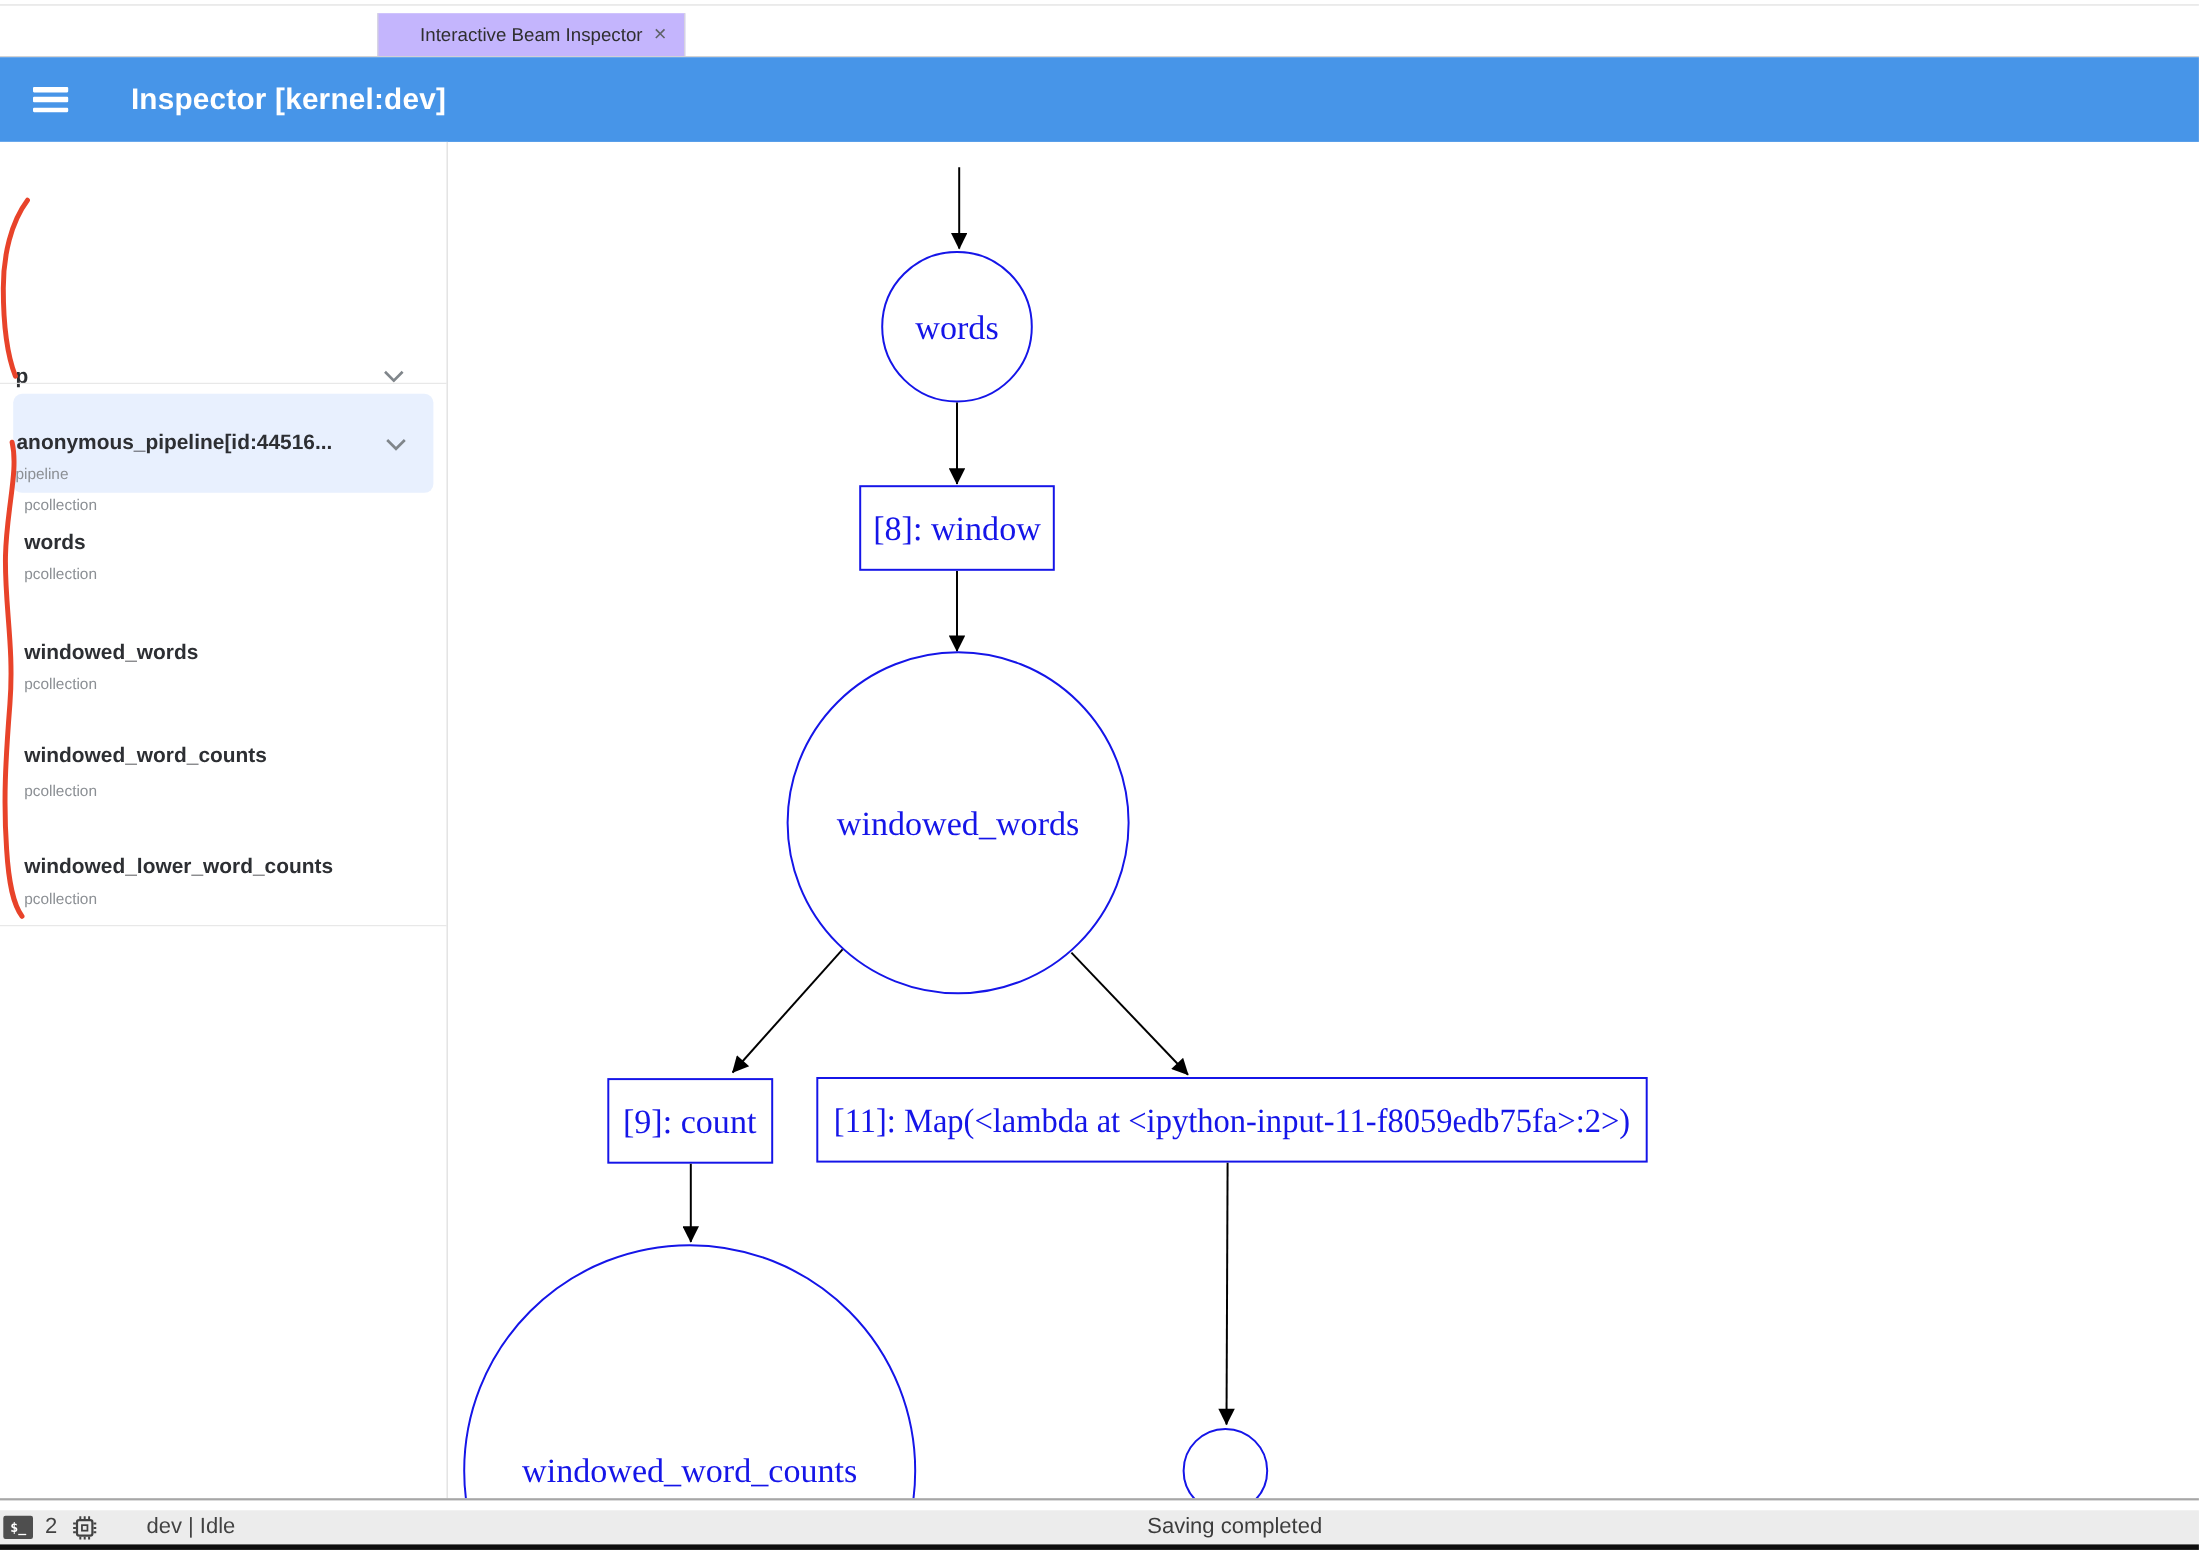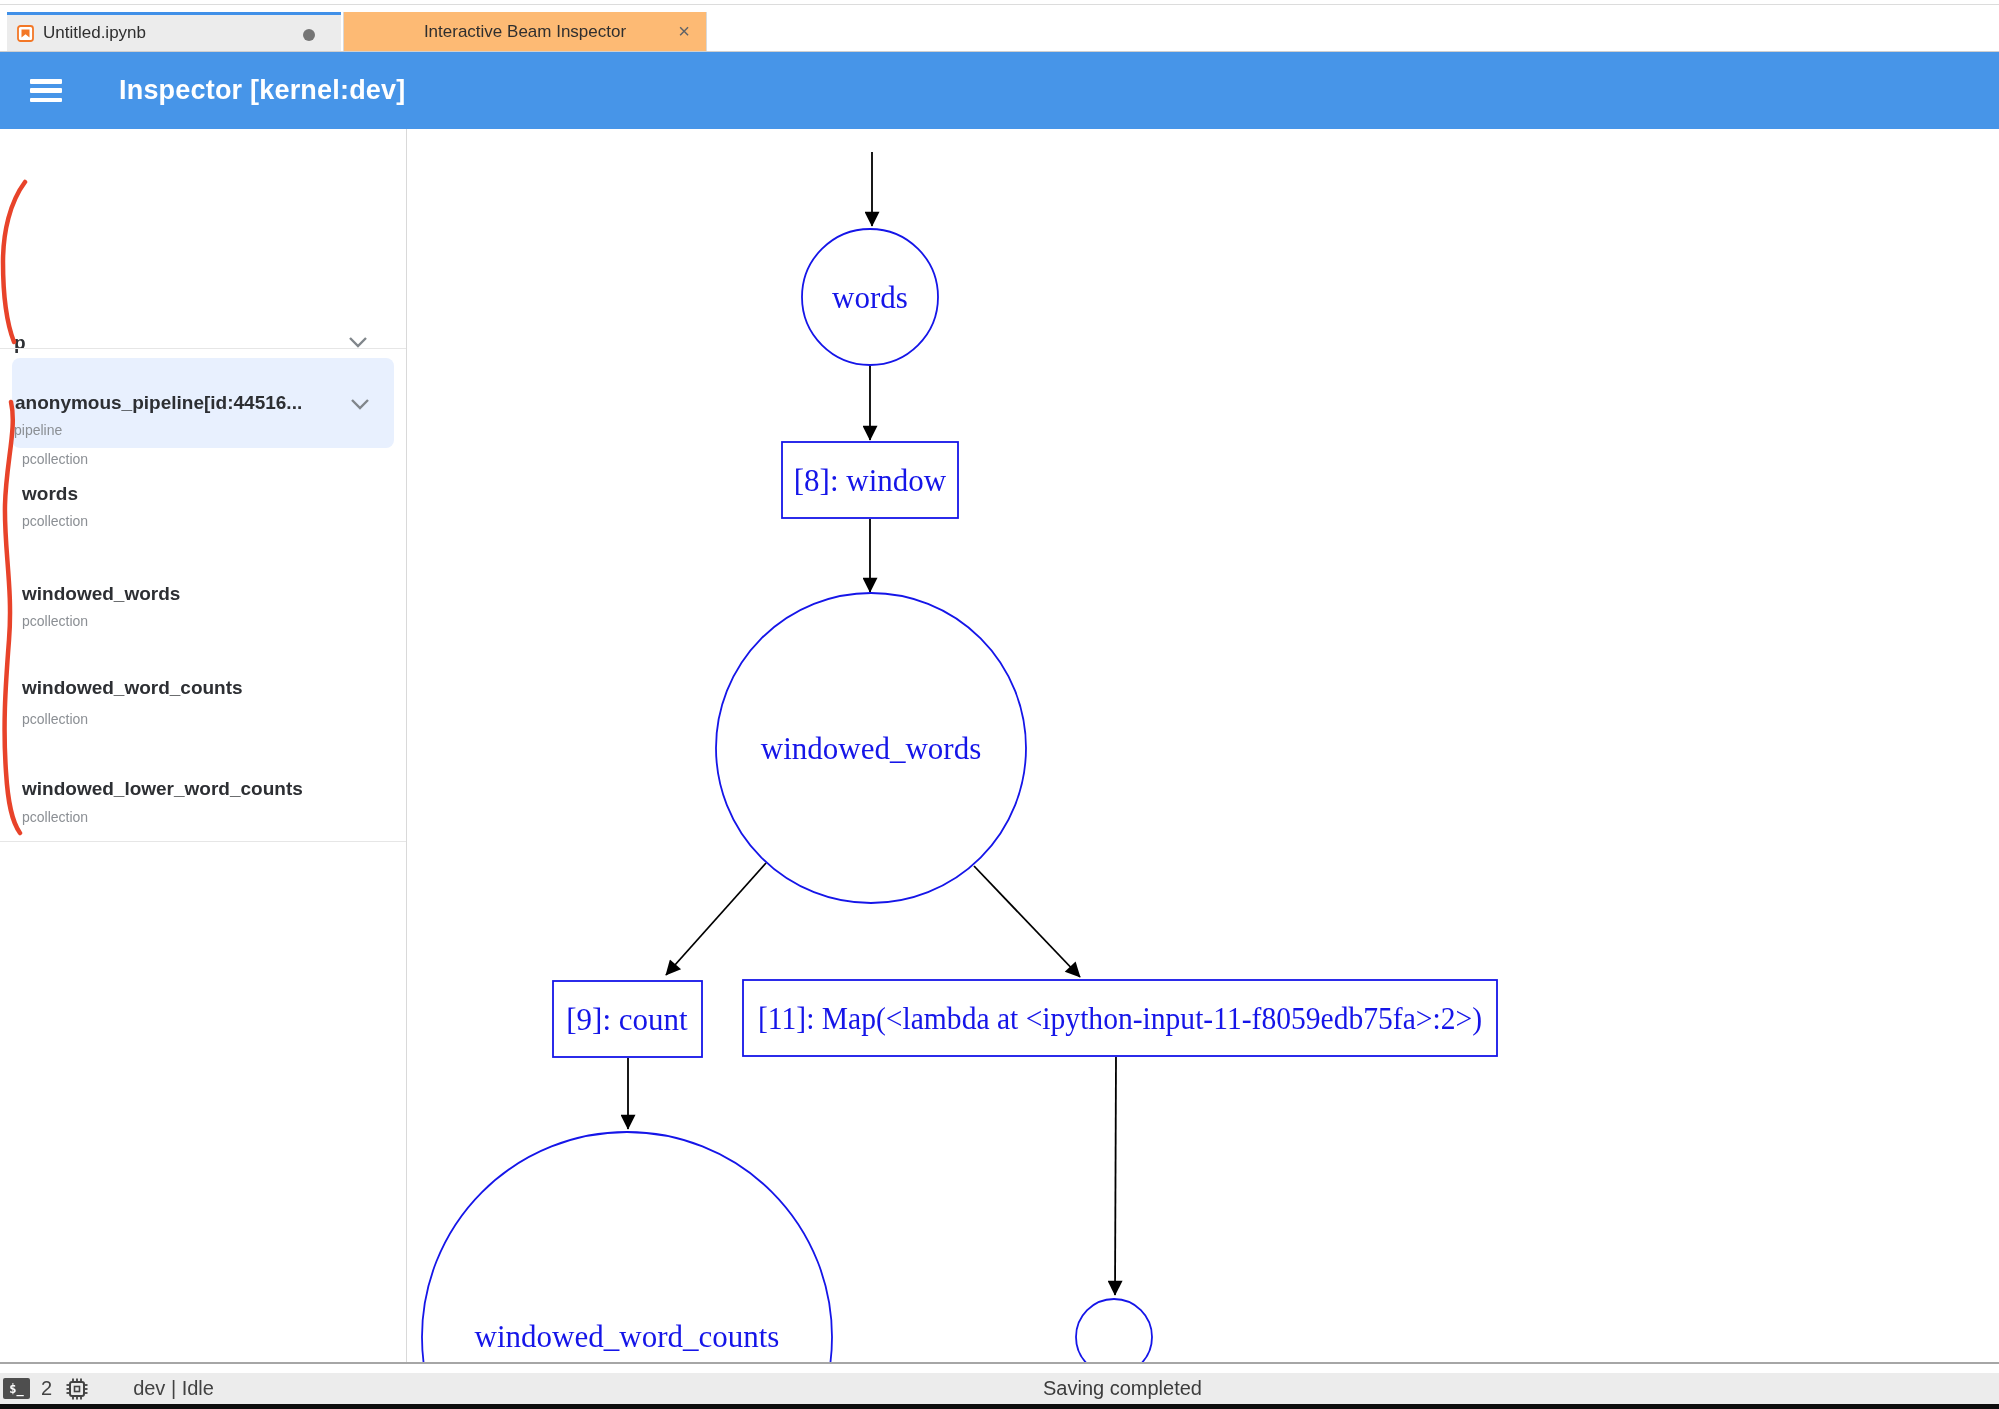--- a/index.html
+++ b/index.html
@@ -9,21 +9,21 @@
 
   
   #top-strip{left:0;top:0;width:1999px;height:12px;background:#fff;}
   #top-hairline{left:0;top:4px;width:1999px;height:1px;background:#dcdcdc;}
 
   
   #tab-bar{left:0;top:12px;width:1999px;height:39px;background:#fff;border-bottom:1px solid #cfcfcf;}
   .tab{position:absolute;top:0;height:39px;display:flex;align-items:center;box-sizing:border-box;}
   #tab-notebook{left:7px;width:334px;background:#ececec;border-top:3px solid #4090e8;}
   #tab-notebook .tab-label{margin-left:9px;font-size:17px;color:#2f2f2f;}
-  #tab-inspector{left:343px;width:364px;background:#fdba74;border-left:1px solid #d9d9d9;border-right:1px solid #d9d9d9;justify-content:center;}
+  #tab-inspector{left:343px;width:280px;background:#c4b5fd;border-left:1px solid #d9d9d9;border-right:1px solid #d9d9d9;justify-content:center;}
   #tab-inspector .tab-label{font-size:17px;color:#2f2f2f;}
   .nb-icon{margin-left:10px;width:17px;height:17px;flex:0 0 auto;}
   .dirty-dot{position:absolute;right:26px;top:14px;width:12px;height:12px;border-radius:50%;background:#757575;}
   .close-x{position:absolute;right:16px;top:8px;font-size:20px;color:#5f6368;line-height:22px;cursor:pointer;}
 
   
   #app-header{left:0;top:52px;width:1999px;height:77px;background:#4795e8;display:flex;align-items:center;gap:16px;}
   #menu-icon{margin-left:30px;width:32px;height:23px;display:flex;flex-direction:column;justify-content:space-between;cursor:pointer;}
   #menu-icon span{display:block;height:4.5px;background:#fff;border-radius:1px;}
   #app-title{margin-left:41px;color:#fff;font-size:27px;font-weight:bold;letter-spacing:.2px;}
@@ -55,28 +55,20 @@
   #status-message{position:absolute;left:1043px;top:1377px;font-size:20px;color:#3c3c3c;}
   #bottom-strip{left:0;top:1404px;width:1999px;height:5px;background:#0d0d0d;}
 </style>
 </head>
 <body>
 
 <div class="abs" id="top-strip"></div>
 <div class="abs" id="top-hairline"></div>
 
 <div class="abs" id="tab-bar">
-  <div class="tab" id="tab-notebook">
-    <svg class="nb-icon" viewBox="0 0 17 17">
-      <rect x="1" y="1" width="15" height="15" rx="2.5" fill="#fff" stroke="#f37726" stroke-width="1.8"></rect>
-      <path d="M4.5 4.5 h8 v8 l-4 -3.2 l-4 3.2 z" fill="#f37726"></path>
-    </svg>
-    <span class="tab-label">Untitled.ipynb</span>
-    <span class="dirty-dot"></span>
-  </div>
   <div class="tab" id="tab-inspector">
     <span class="tab-label">Interactive Beam Inspector</span>
     <span class="close-x">×</span>
   </div>
 </div>
 
 <div class="abs" id="app-header">
   <div id="menu-icon">
     <span></span>
       <span></span>

